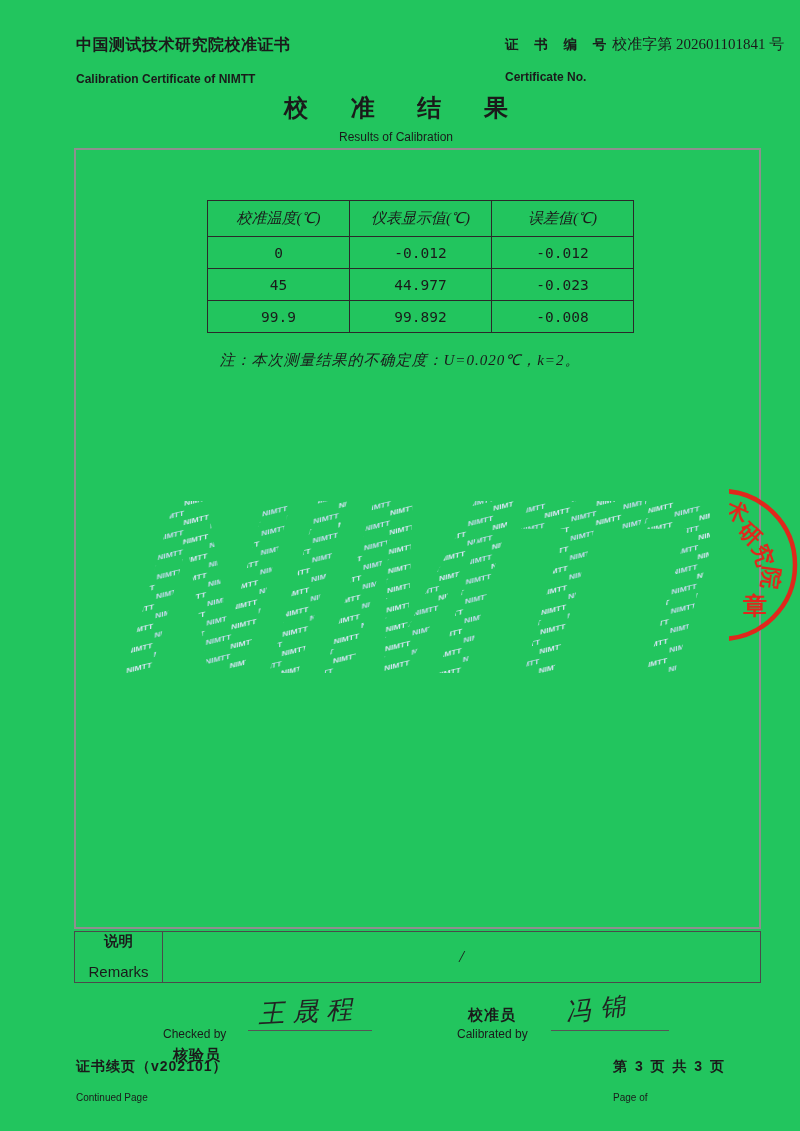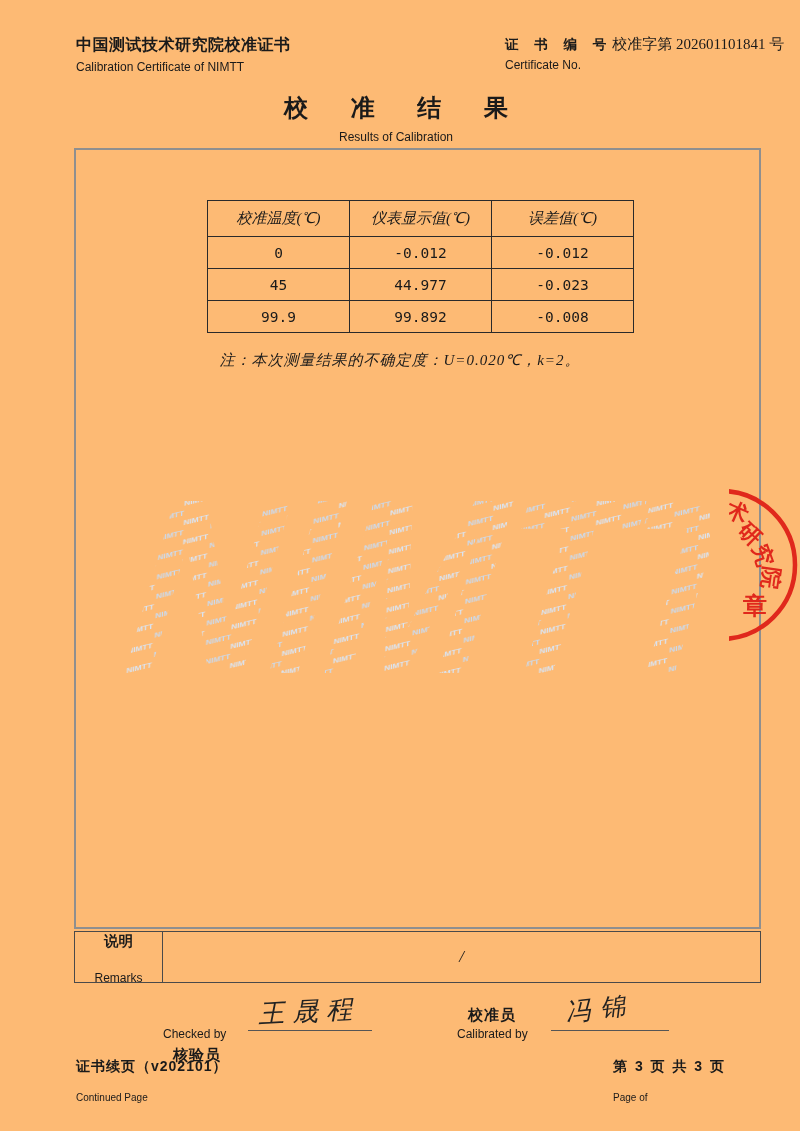--- a/index.html
+++ b/index.html
@@ -1,30 +1,30 @@
 <!DOCTYPE html>
 <html><head>
 <meta charset="utf-8">
 <style>
   * { margin: 0; padding: 0; box-sizing: border-box; }
   html,body { background:#ffffff; }
   .page {
     position: relative;
     width: 800px;
     height: 1131px;
-    background: #fdba74;
+    background: #22c55e;
     color: #1a1a1a;
     font-family: "Liberation Sans", sans-serif;
     overflow: hidden;
   }
   .abs { position: absolute; }
 
   
   .hdr-zh { font-size: 16px; font-weight: bold; letter-spacing: 0.5px; }
-  .hdr-en { font-size: 12px; margin-top: 4px; }
+  .hdr-en { font-size: 12px; margin-top: 16px; font-weight: bold; }
   .certno-row { font-size: 13.5px; font-weight: bold; white-space: nowrap; }
   .certno-label { letter-spacing: 6px; }
   .certno-value { font-weight: normal; font-family: "Liberation Serif", serif; font-size: 15px; }
 
   
   .doc-title-zh { font-size: 24px; font-weight: bold; letter-spacing: 18px; text-indent: 18px; text-align: center; }
   .doc-title-en { font-size: 12px; text-align: center; margin-top: 6px; }
 
   
   .main-box { left: 74px; top: 148px; width: 687px; height: 781px; border: 2px solid #8f8f8f; }
@@ -57,21 +57,21 @@
   
   .remarks-box {
     left: 74px; top: 931px; width: 687px; height: 52px;
     border: 1.5px solid #4a4a4a; display: flex;
   }
   .remarks-label-cell {
     width: 88px; border-right: 1.5px solid #4a4a4a;
     display: flex; flex-direction: column; align-items: center; 
   }
   .remarks-label-zh { font-size: 14.5px; font-weight: bold; }
-  .remarks-label-en { font-size: 12px; margin-top: 20px; }
+  .remarks-label-en { font-size: 15px; margin-top: 12px; }
   .remarks-value-cell {
     flex: 1; display: flex; align-items: center; justify-content: center;
     font-family: "Liberation Serif", serif; font-style: italic; font-size: 17px;
   }
 
   
   .sig-label-zh { font-size: 15px; font-weight: bold; letter-spacing: 1px; }
   .sig-label-en { font-size: 12px; }
   .sig-line { border-bottom: 1.2px solid #555; height: 1px; }
   .handwriting {

